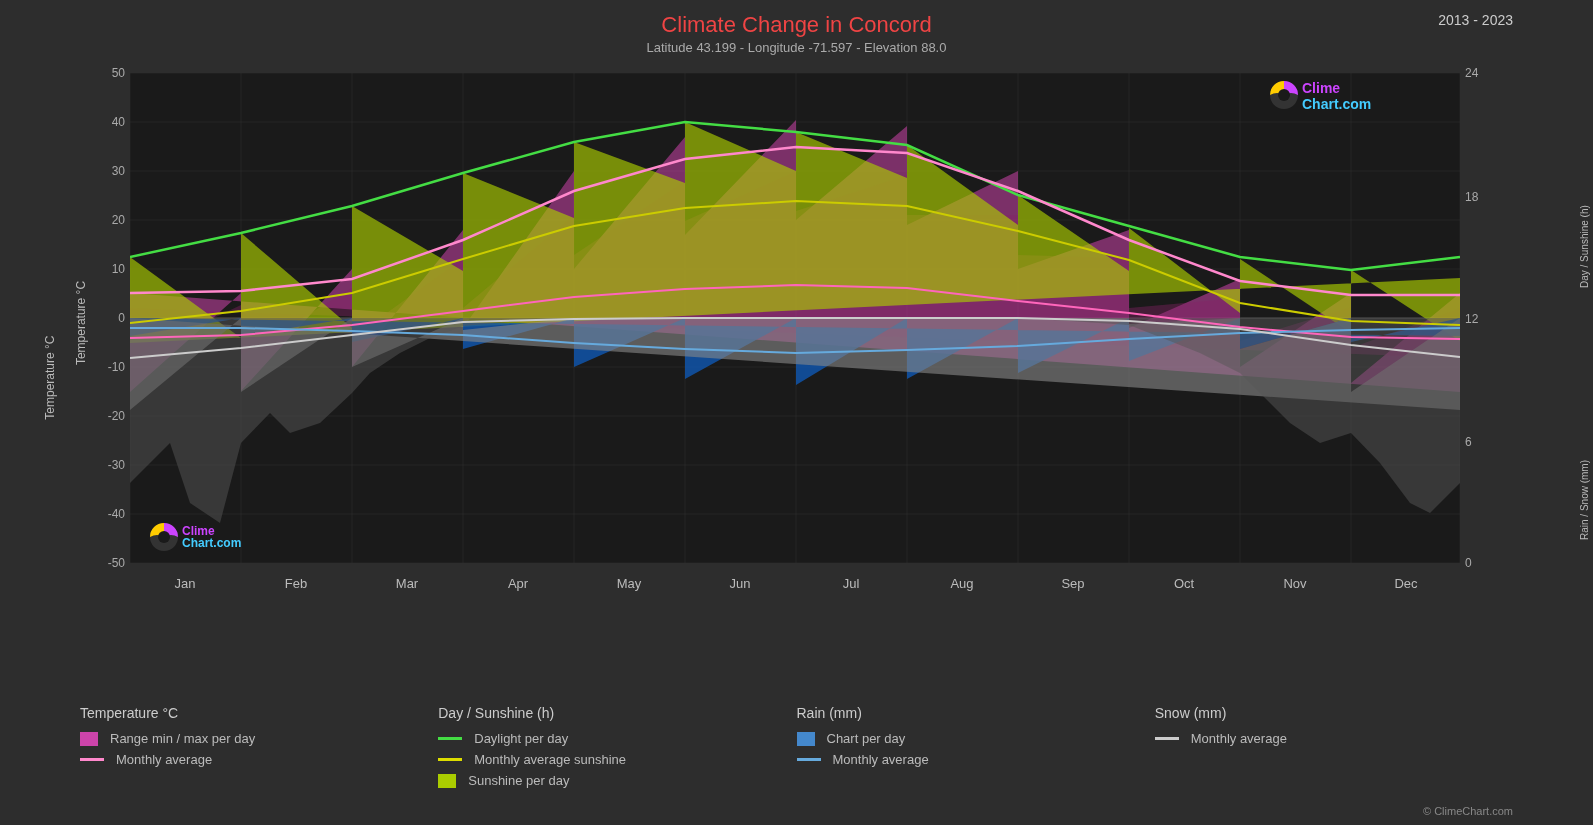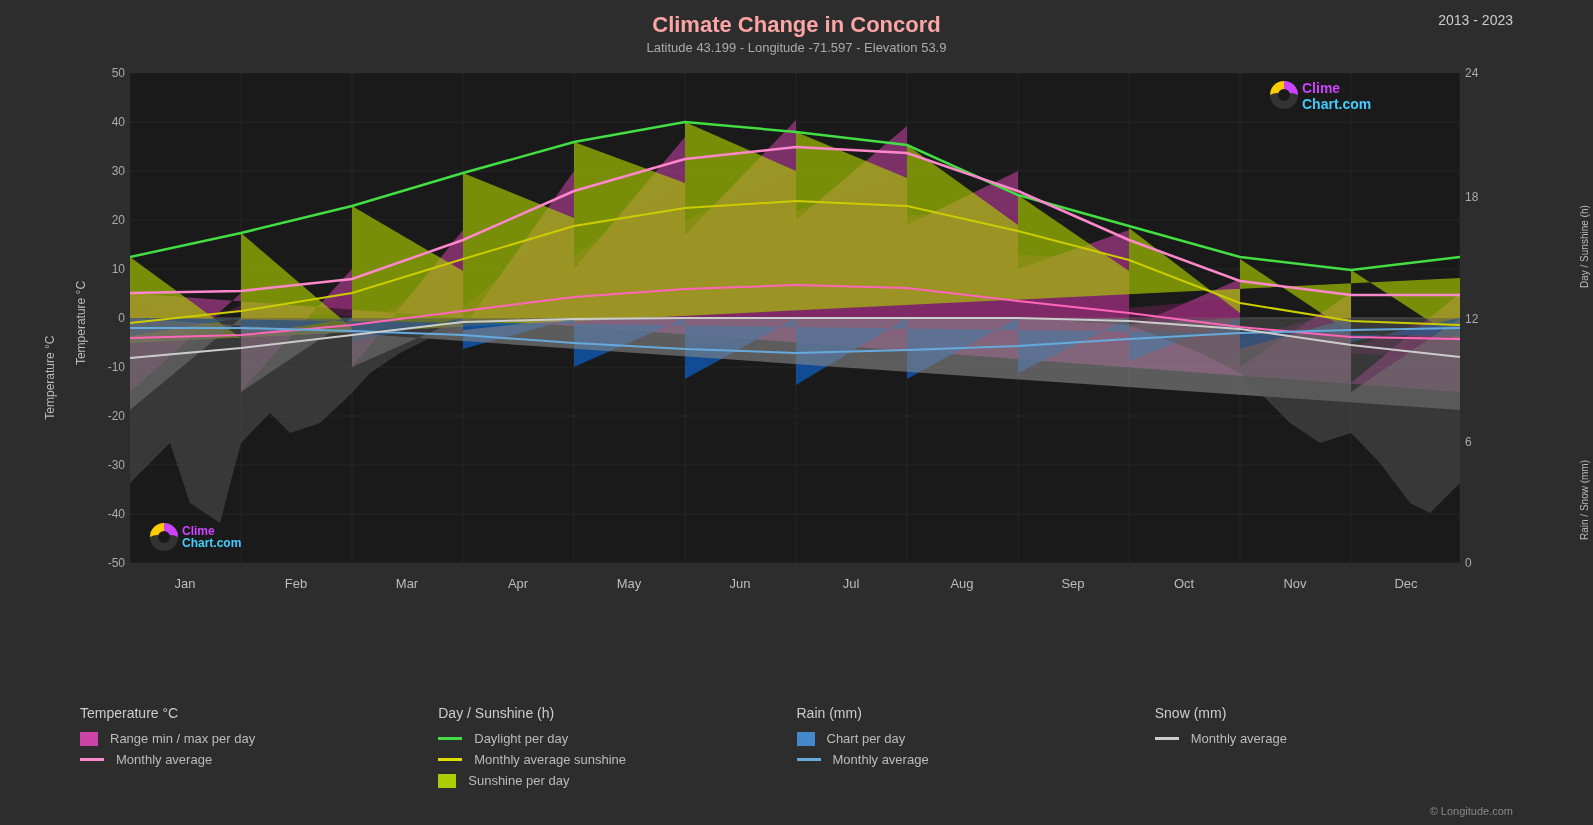--- a/index.html
+++ b/index.html
@@ -20,22 +20,22 @@
       flex-direction: column;
     }
     .chart-header {
       text-align: center;
       padding-top: 12px;
       padding-bottom: 4px;
       position: relative;
     }
     .chart-title {
       font-size: 22px;
-      color: #fca5a5;
-      font-weight: bold;
+      color: #ef4444;
+      font-weight: normal;
     }
     .chart-subtitle {
       font-size: 13px;
       color: #aaa;
       margin-top: 2px;
     }
     .year-range {
       position: absolute;
       right: 80px;
       top: 12px;
@@ -84,21 +84,21 @@
       font-size: 11px;
       color: #888;
     }
   </style>
 </head>
 <body>
 
 <div class="main-container">
   <div class="chart-header">
     <div class="chart-title">Climate Change in Concord</div>
-    <div class="chart-subtitle">Latitude 43.199 - Longitude -71.597 - Elevation 53.9</div>
+    <div class="chart-subtitle">Latitude 43.199 - Longitude -71.597 - Elevation 88.0</div>
     <div class="year-range">2013 - 2023</div>
   </div>
 
   <div style="position:relative; flex:1; margin: 4px 0 0 0;">
 
     <div style="position:absolute; left:8px; top:50%; transform:translateY(-60%) rotate(-90deg); white-space:nowrap; font-size:12px; color:#bbb; z-index:10;">Temperature °C</div>
 
     <div style="position:absolute; right:2px; top:18%; font-size:10px; color:#bbb; text-align:center; line-height:1.3; z-index:10; writing-mode:vertical-rl; transform:rotate(180deg); height:140px; display:flex; align-items:center; justify-content:center;">Day / Sunshine (h)</div>
     <div style="position:absolute; right:2px; top:58%; font-size:10px; color:#bbb; text-align:center; line-height:1.3; z-index:10; writing-mode:vertical-rl; transform:rotate(180deg); height:140px; display:flex; align-items:center; justify-content:center;">Rain / Snow (mm)</div>
 
@@ -315,14 +315,14 @@
 
     <div class="legend-group">
       <div class="legend-group-title">Snow (mm)</div>
       <div class="legend-item">
         <div class="legend-line" style="background:#cccccc;"></div>
         <span>Monthly average</span>
       </div>
     </div>
   </div>
 
-  <div class="copyright">© Longitude.com</div>
+  <div class="copyright">© ClimeChart.com</div>
 </div>
 
 </body></html>

